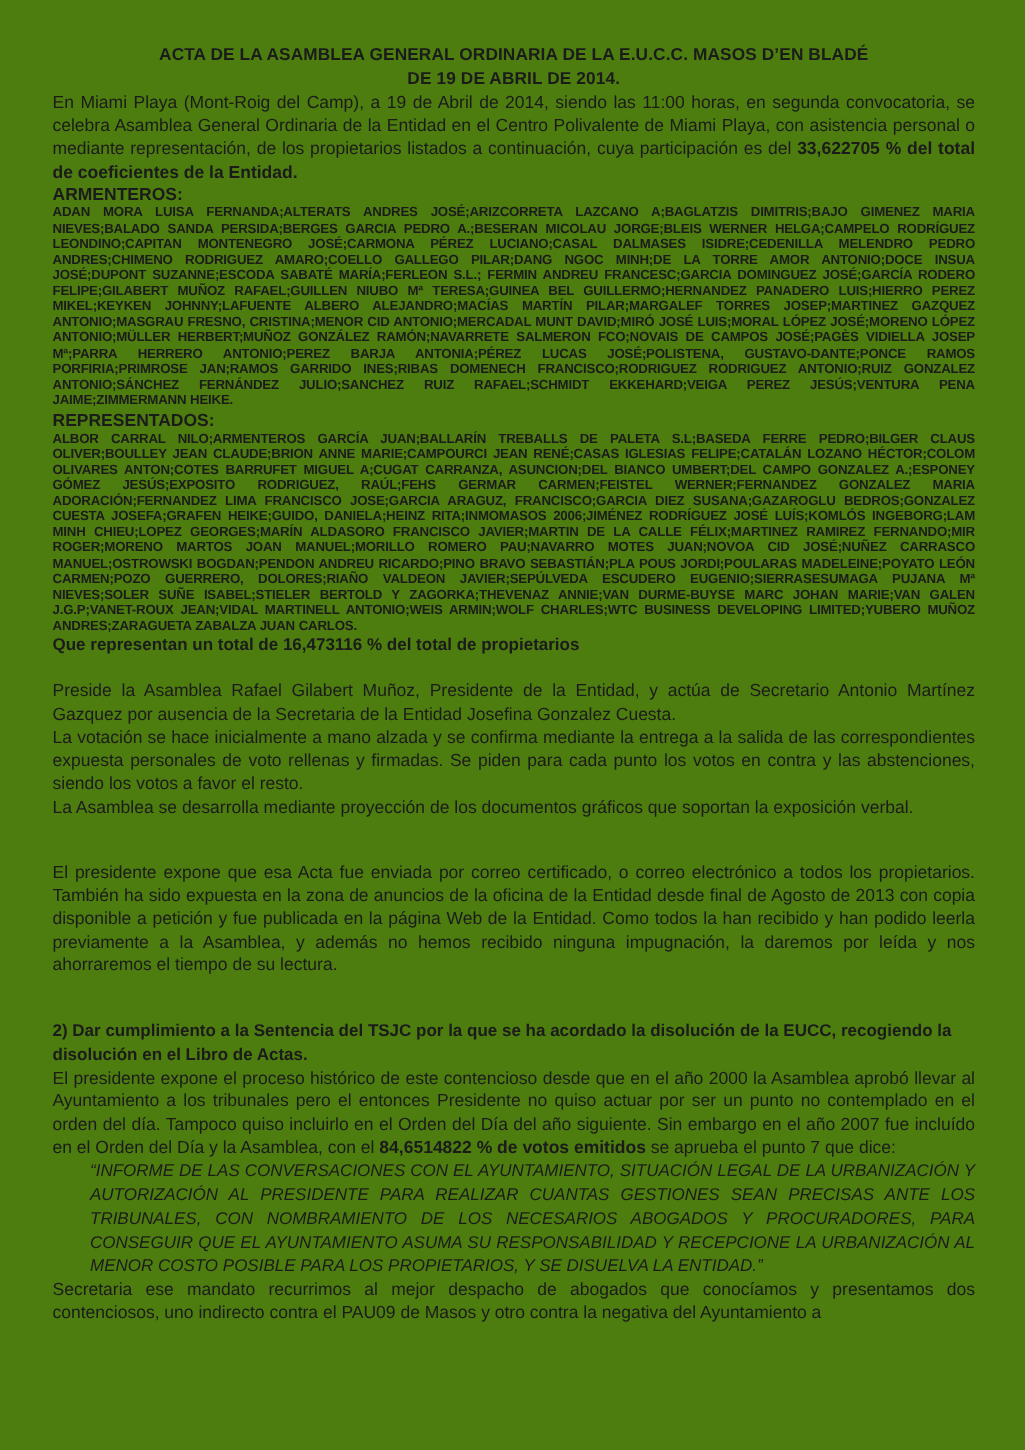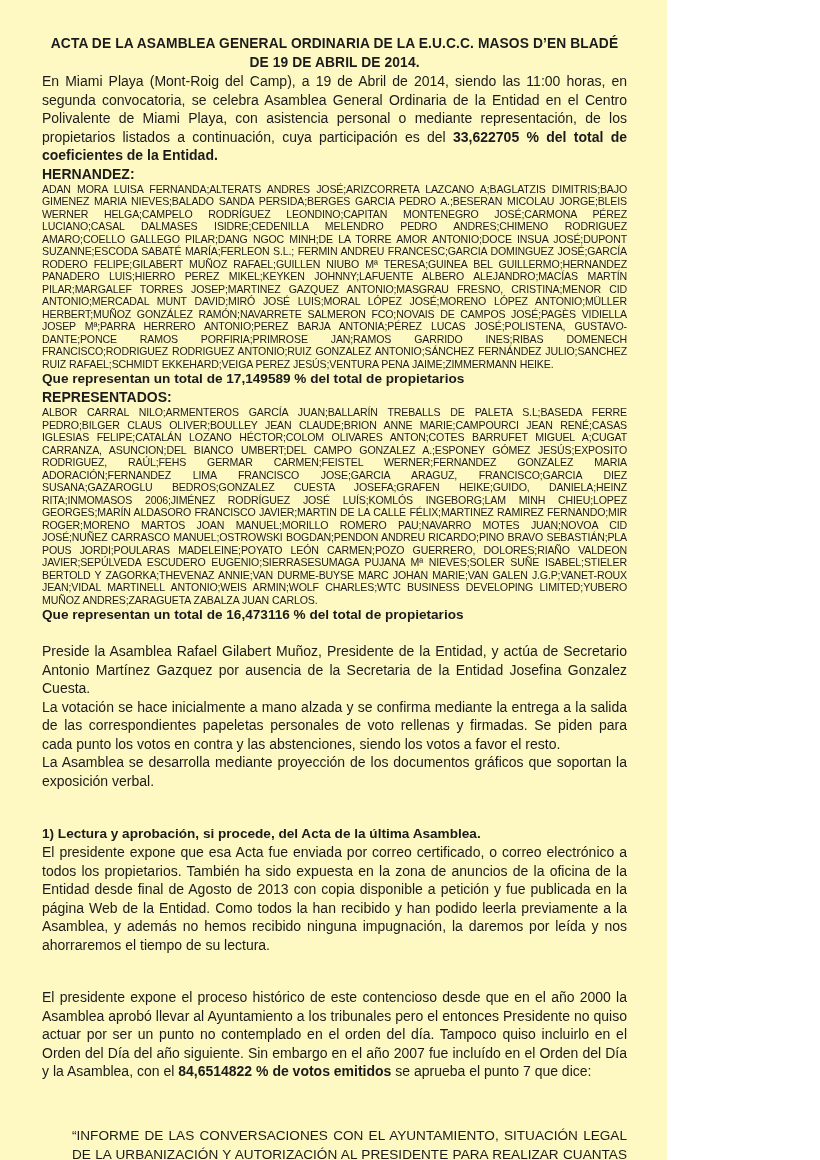--- a/index.html
+++ b/index.html
@@ -3,23 +3,23 @@
 <meta charset="utf-8">
 <style>
   * { margin: 0; padding: 0; box-sizing: border-box; }
   html, body { background: #ffffff; }
   body {
     width: 820px;
     font-family: "Liberation Sans", "DejaVu Sans", sans-serif;
     color: #1b1b1b;
   }
   .page {
-    width: 667px;
+    width: 820px;
     height: 1160px;
-    background: #fef9c3;
+    background: #4d7c0f;
     padding: 34px 40px 0 42px;
     overflow: hidden;
   }
   .doc-title {
     text-align: center;
     font-weight: bold;
     font-size: 13.8px;
     line-height: 19px;
     letter-spacing: 0.1px;
   }
@@ -33,74 +33,74 @@
     font-weight: bold;
     font-size: 14px;
     line-height: 18px;
   }
   .names-list {
     font-size: 10.6px;
     line-height: 12.5px;
     text-align: justify;
     letter-spacing: -0.15px;
     word-spacing: 0.2px;
+    font-weight: bold;
   }
   .total-line {
     font-weight: bold;
     font-size: 13.6px;
     line-height: 18px;
   }
   .spacer-18 { height: 18px; }
   .spacer-36 { height: 34px; }
   .item-heading {
     font-weight: bold;
     font-size: 13.6px;
     line-height: 19px;
     text-align: left;
   }
   .item-body {
   }
   .quote {
     margin-left: 30px;
+    font-style: italic;
     font-size: 13.6px;
     line-height: 19px;
     text-align: justify;
-    margin-top: 45px;
   }
 </style>
 </head>
 <body>
 
 <div class="page">
 
   <div class="doc-title">
     <div>ACTA DE LA ASAMBLEA GENERAL ORDINARIA DE LA E.U.C.C. MASOS D’EN BLADÉ</div>
     <div>DE 19 DE ABRIL DE 2014.</div>
   </div>
 
   <div class="para"><span>En Miami Playa (Mont-Roig del Camp), a 19 de Abril  de 2014, siendo las 11:00 horas, en segunda convocatoria, se celebra Asamblea General Ordinaria de la Entidad en el Centro Polivalente de Miami Playa, con asistencia personal o mediante representación, de los propietarios listados a continuación, cuya participación es del </span><span class="bold">33,622705 %  del total de coeficientes de la Entidad.</span></div>
 
-  <div class="section-heading">HERNANDEZ:</div>
+  <div class="section-heading">ARMENTEROS:</div>
   <div class="names-list">ADAN MORA LUISA FERNANDA;ALTERATS ANDRES JOSÉ;ARIZCORRETA LAZCANO A;BAGLATZIS DIMITRIS;BAJO GIMENEZ MARIA NIEVES;BALADO SANDA PERSIDA;BERGES GARCIA PEDRO A.;BESERAN MICOLAU JORGE;BLEIS WERNER HELGA;CAMPELO RODRÍGUEZ LEONDINO;CAPITAN MONTENEGRO JOSÉ;CARMONA PÉREZ LUCIANO;CASAL DALMASES ISIDRE;CEDENILLA MELENDRO PEDRO ANDRES;CHIMENO RODRIGUEZ AMARO;COELLO GALLEGO PILAR;DANG NGOC MINH;DE LA TORRE AMOR ANTONIO;DOCE INSUA JOSÉ;DUPONT SUZANNE;ESCODA SABATÉ MARÍA;FERLEON S.L.; FERMIN ANDREU FRANCESC;GARCIA DOMINGUEZ JOSÉ;GARCÍA RODERO FELIPE;GILABERT MUÑOZ RAFAEL;GUILLEN NIUBO Mª TERESA;GUINEA BEL GUILLERMO;HERNANDEZ PANADERO LUIS;HIERRO PEREZ MIKEL;KEYKEN JOHNNY;LAFUENTE ALBERO ALEJANDRO;MACÍAS MARTÍN PILAR;MARGALEF TORRES JOSEP;MARTINEZ GAZQUEZ ANTONIO;MASGRAU FRESNO, CRISTINA;MENOR CID ANTONIO;MERCADAL MUNT DAVID;MIRÓ JOSÉ LUIS;MORAL LÓPEZ JOSÉ;MORENO LÓPEZ ANTONIO;MÜLLER HERBERT;MUÑOZ GONZÁLEZ RAMÓN;NAVARRETE SALMERON FCO;NOVAIS DE CAMPOS JOSÉ;PAGÈS VIDIELLA JOSEP Mª;PARRA HERRERO ANTONIO;PEREZ BARJA ANTONIA;PÉREZ LUCAS JOSÉ;POLISTENA, GUSTAVO-DANTE;PONCE RAMOS PORFIRIA;PRIMROSE JAN;RAMOS GARRIDO INES;RIBAS DOMENECH FRANCISCO;RODRIGUEZ RODRIGUEZ ANTONIO;RUIZ GONZALEZ ANTONIO;SÁNCHEZ FERNÁNDEZ JULIO;SANCHEZ RUIZ RAFAEL;SCHMIDT EKKEHARD;VEIGA PEREZ JESÚS;VENTURA PENA JAIME;ZIMMERMANN HEIKE.</div>
-  <div class="total-line">Que representan un total de 17,149589 % del total de propietarios</div>
 
   <div class="section-heading">REPRESENTADOS:</div>
   <div class="names-list">ALBOR CARRAL NILO;ARMENTEROS GARCÍA JUAN;BALLARÍN TREBALLS DE PALETA S.L;BASEDA FERRE PEDRO;BILGER CLAUS OLIVER;BOULLEY JEAN CLAUDE;BRION ANNE MARIE;CAMPOURCI JEAN RENÉ;CASAS IGLESIAS FELIPE;CATALÁN LOZANO HÉCTOR;COLOM OLIVARES ANTON;COTES BARRUFET MIGUEL A;CUGAT CARRANZA, ASUNCION;DEL BIANCO UMBERT;DEL CAMPO GONZALEZ A.;ESPONEY GÓMEZ JESÚS;EXPOSITO RODRIGUEZ, RAÚL;FEHS GERMAR CARMEN;FEISTEL WERNER;FERNANDEZ GONZALEZ MARIA ADORACIÓN;FERNANDEZ LIMA FRANCISCO JOSE;GARCIA ARAGUZ, FRANCISCO;GARCIA DIEZ SUSANA;GAZAROGLU BEDROS;GONZALEZ CUESTA JOSEFA;GRAFEN HEIKE;GUIDO, DANIELA;HEINZ RITA;INMOMASOS 2006;JIMÉNEZ RODRÍGUEZ JOSÉ LUÍS;KOMLÓS INGEBORG;LAM MINH CHIEU;LOPEZ GEORGES;MARÍN ALDASORO FRANCISCO JAVIER;MARTIN DE LA CALLE FÉLIX;MARTINEZ RAMIREZ FERNANDO;MIR ROGER;MORENO MARTOS JOAN MANUEL;MORILLO ROMERO PAU;NAVARRO MOTES JUAN;NOVOA CID JOSÉ;NUÑEZ CARRASCO MANUEL;OSTROWSKI BOGDAN;PENDON ANDREU RICARDO;PINO BRAVO SEBASTIÁN;PLA POUS JORDI;POULARAS  MADELEINE;POYATO LEÓN CARMEN;POZO GUERRERO, DOLORES;RIAÑO VALDEON JAVIER;SEPÚLVEDA ESCUDERO EUGENIO;SIERRASESUMAGA PUJANA Mª NIEVES;SOLER SUÑE ISABEL;STIELER BERTOLD Y ZAGORKA;THEVENAZ ANNIE;VAN DURME-BUYSE MARC JOHAN MARIE;VAN GALEN J.G.P;VANET-ROUX JEAN;VIDAL MARTINELL ANTONIO;WEIS ARMIN;WOLF CHARLES;WTC BUSINESS DEVELOPING LIMITED;YUBERO MUÑOZ ANDRES;ZARAGUETA ZABALZA JUAN CARLOS.</div>
   <div class="total-line">Que representan un total de 16,473116 % del total de propietarios</div>
 
   <div class="spacer-18"></div>
 
   <div class="para">Preside la Asamblea Rafael Gilabert Muñoz, Presidente de la Entidad, y actúa de Secretario Antonio Martínez Gazquez por ausencia de la Secretaria de la Entidad Josefina Gonzalez Cuesta.</div>
-  <div class="para">La votación se hace inicialmente a mano alzada y se confirma mediante la entrega a la salida de las correspondientes papeletas personales de voto rellenas y firmadas. Se piden para cada punto los votos en contra y las abstenciones, siendo los votos a favor el resto.</div>
+  <div class="para">La votación se hace inicialmente a mano alzada y se confirma mediante la entrega a la salida de las correspondientes expuesta personales de voto rellenas y firmadas. Se piden para cada punto los votos en contra y las abstenciones, siendo los votos a favor el resto.</div>
   <div class="para">La Asamblea se desarrolla mediante proyección de los documentos gráficos que soportan la exposición verbal.</div>
 
   <div class="spacer-36"></div>
 
-  <div class="para item-heading">1) Lectura y aprobación, si procede, del Acta de la última Asamblea.</div>
   <div class="para item-body">El presidente expone que esa Acta fue enviada por correo certificado, o correo electrónico a todos los propietarios. También ha sido expuesta en la zona de anuncios de la oficina de la Entidad desde final de Agosto  de 2013 con copia disponible a petición y fue publicada en la página Web de la Entidad. Como todos la han recibido y han podido leerla previamente a la Asamblea, y además no hemos recibido ninguna impugnación, la daremos por leída y nos ahorraremos el tiempo de su lectura.</div>
 
   <div class="spacer-36"></div>
 
+  <div class="para item-heading">2) Dar cumplimiento a la Sentencia del TSJC por la que se ha acordado la disolución de la EUCC, recogiendo la disolución en el Libro de Actas.</div>
   <div class="para item-body"><span>El presidente expone el proceso histórico de este contencioso desde que en el año 2000 la Asamblea aprobó llevar al Ayuntamiento a los tribunales pero el entonces Presidente no quiso actuar por ser un punto no contemplado en el orden del día. Tampoco quiso incluirlo en el Orden del Día del año siguiente. Sin embargo en el año 2007 fue incluído en el Orden del Día y la Asamblea, con el </span><span class="bold">84,6514822 % de votos emitidos</span><span> se aprueba el punto 7 que dice:</span></div>
   <div class="quote">“INFORME DE LAS CONVERSACIONES CON EL AYUNTAMIENTO, SITUACIÓN LEGAL DE LA URBANIZACIÓN Y AUTORIZACIÓN AL PRESIDENTE PARA REALIZAR CUANTAS GESTIONES SEAN PRECISAS ANTE LOS TRIBUNALES, CON NOMBRAMIENTO DE LOS NECESARIOS ABOGADOS Y PROCURADORES, PARA CONSEGUIR QUE EL AYUNTAMIENTO ASUMA SU RESPONSABILIDAD Y RECEPCIONE LA URBANIZACIÓN AL MENOR COSTO POSIBLE  PARA LOS PROPIETARIOS, Y SE DISUELVA  LA  ENTIDAD.”</div>
   <div class="para item-body">Secretaria ese mandato recurrimos al mejor despacho de abogados que conocíamos y presentamos dos contenciosos, uno indirecto contra el PAU09 de Masos y otro contra la negativa del Ayuntamiento a</div>
 
 </div>
 
 </body></html>

